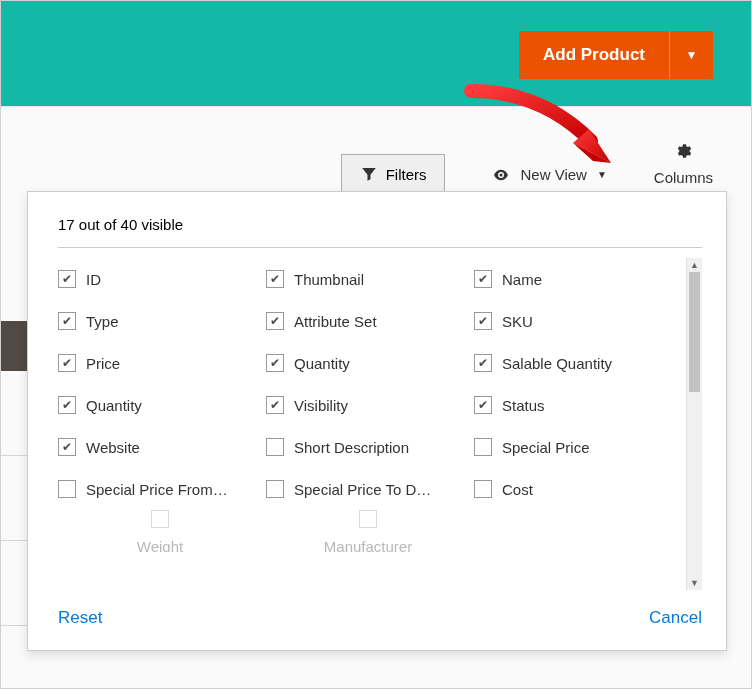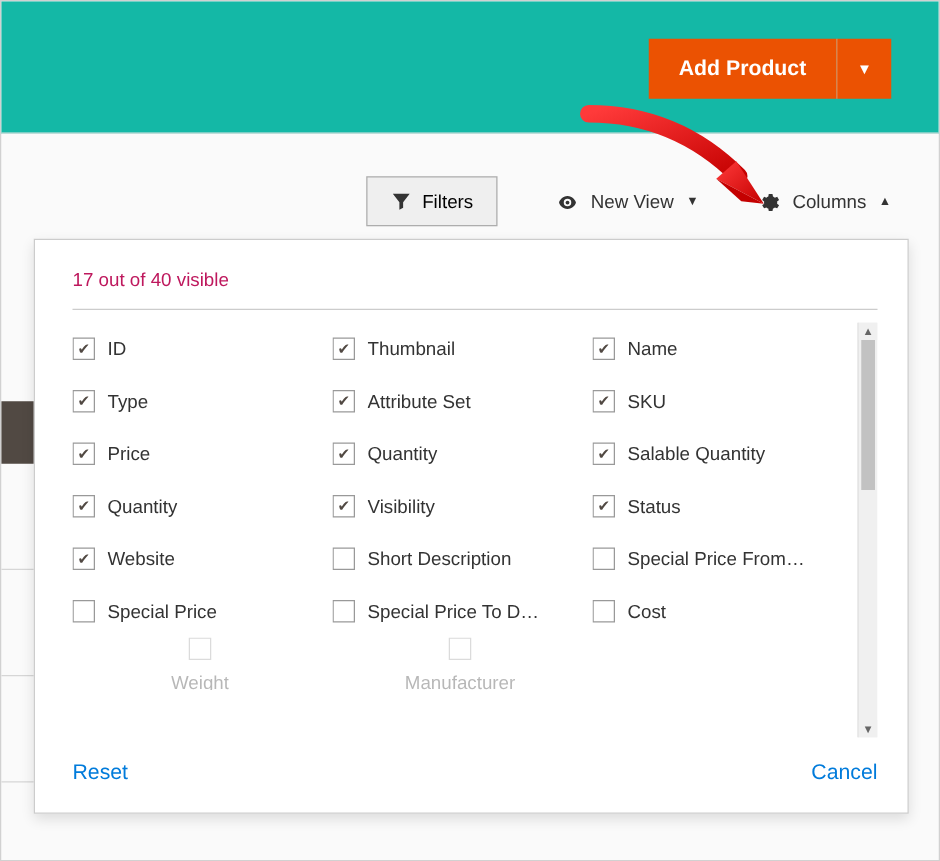--- a/index.html
+++ b/index.html
@@ -70,20 +70,21 @@
     color: #333;
     cursor: pointer;
   }
   .columns-ctrl {
     display: flex;
     align-items: center;
     gap: 10px;
     font-size: 15px;
     color: #333;
     cursor: pointer;
+    flex-direction: column;
   }
   .caret-small { font-size: 10px; }
   .icon-blk { width:18px; height:18px; display:inline-flex; }
 
   
   .grid-bg {
     position: absolute;
     top: 320px;
     left: 0;
     right: 38px;
@@ -127,21 +128,21 @@
     background: #fff;
     border: 1px solid #ccc;
     box-shadow: 0 4px 10px rgba(0,0,0,0.12);
     z-index: 10;
     padding: 24px 24px 18px 30px;
     display: flex;
     flex-direction: column;
   }
   .panel-header {
     font-size: 15px;
-    color: #be185d;
+    color: #000000;
     margin-bottom: 14px;
   }
   .panel-divider {
     border: none;
     border-top: 1px solid #ccc;
     margin-bottom: 10px;
   }
   .cols-scroll {
     flex: 1;
     overflow: hidden;
@@ -335,25 +336,25 @@
         <div class="col-item">
           <span class="chk">✔</span>
           <span class="label-txt">Website</span>
         </div>
         <div class="col-item">
           <span class="chk"></span>
           <span class="label-txt">Short Description</span>
         </div>
         <div class="col-item">
           <span class="chk"></span>
+          <span class="label-txt">Special Price</span>
+        </div>
+        <div class="col-item">
+          <span class="chk"></span>
           <span class="label-txt">Special Price From…</span>
-        </div>
-        <div class="col-item">
-          <span class="chk"></span>
-          <span class="label-txt">Special Price</span>
         </div>
         <div class="col-item">
           <span class="chk"></span>
           <span class="label-txt">Special Price To D…</span>
         </div>
         <div class="col-item">
           <span class="chk"></span>
           <span class="label-txt">Cost</span>
         </div>
         <div class="col-item faded">

